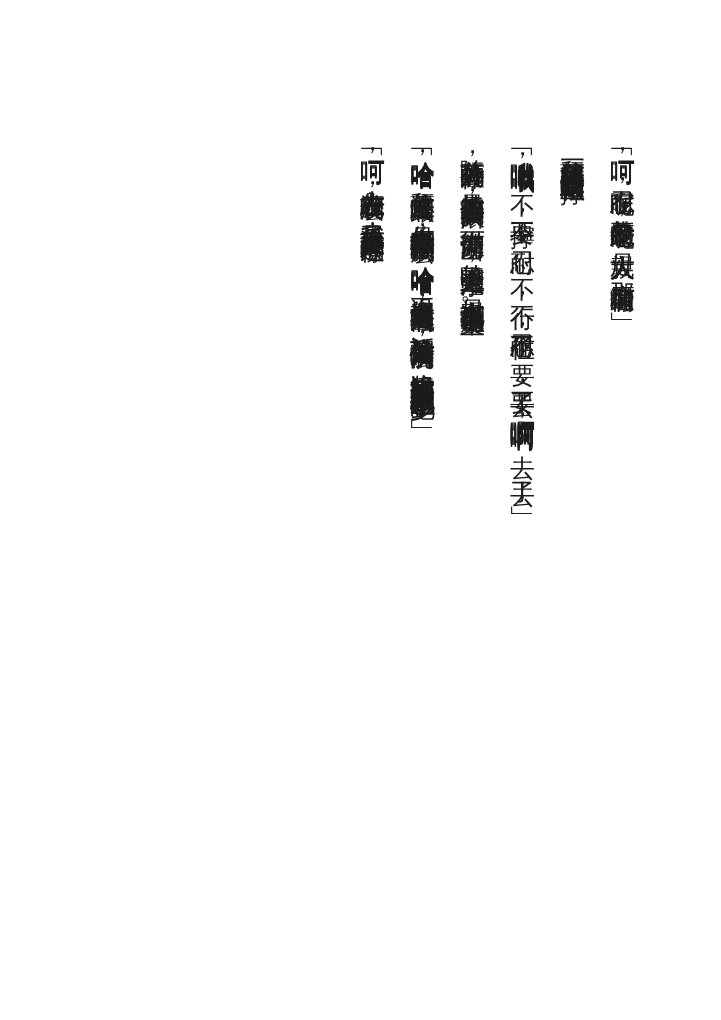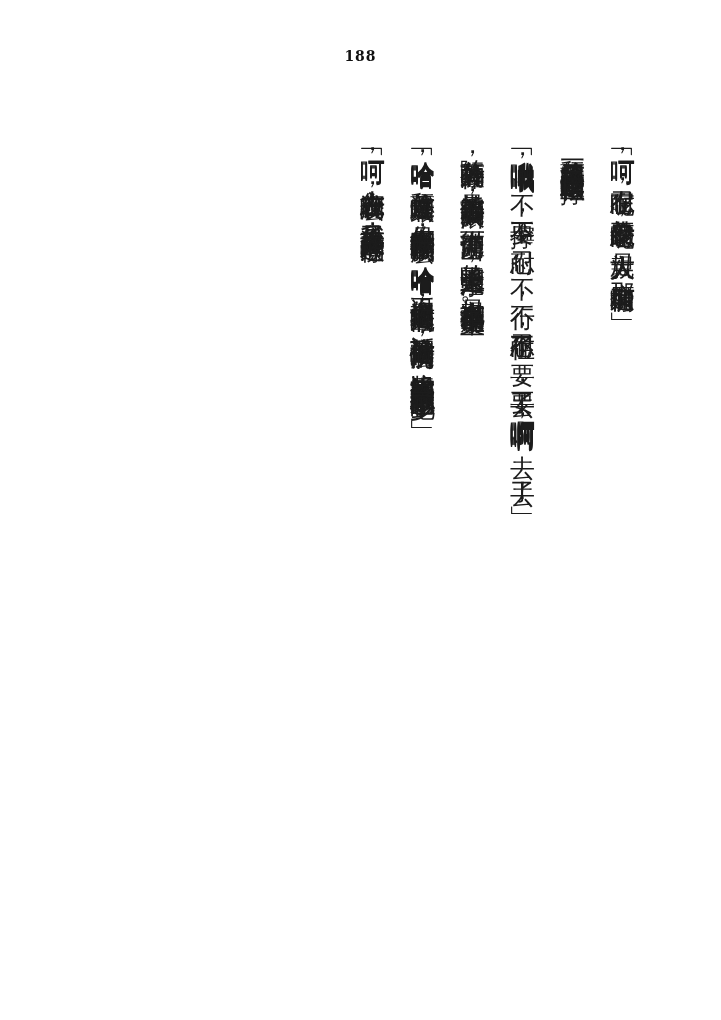--- a/index.html
+++ b/index.html
@@ -44,21 +44,20 @@
     margin: 0;
     padding: 0;
     text-indent: 52px;
   }
 </style>
 </head>
 <body>
 
 <div class="page">
 
-  <div class="page-number">188</div>
 
   <div class="text-body">
     <p>「呵呵呵，在忍耐呢，為什麼要忍耐呢，母親大人，那麼這樣如何啊。」</p>
     <p>拜薩壞笑著用另一隻手在母親的陰核上輕輕一擰。</p>
     <p>「哦哦哦哦哦哦哦哦，不、不要擰，忍耐，不、不行，忍耐不住了，要，要去了，啊啊啊啊啊啊啊啊，去、去了！」</p>
     <p>隨著拜薩的動作，大量的淫水伴著母親的浪叫，從下體奔湧而出。噴的桌子上全是淫水，母親也在高潮過後癱倒在桌子上。</p>
     <p>「哈哈哈哈哈，拜薩你還真是壞啊，你是在報復母親剛剛打斷我們麼，哈哈哈哈哈哈，不過這個場景還真是壯觀啊，話說這個量是什麼情況啊，這比起當初雷娜蕾用禁手讓莉雅絲高潮也差不了多少了吧。」</p>
     <p>「呵呵呵，主人您在說什麼啊，我是為了讓母親大人舒服才這樣的，</p>
   </div>
 

